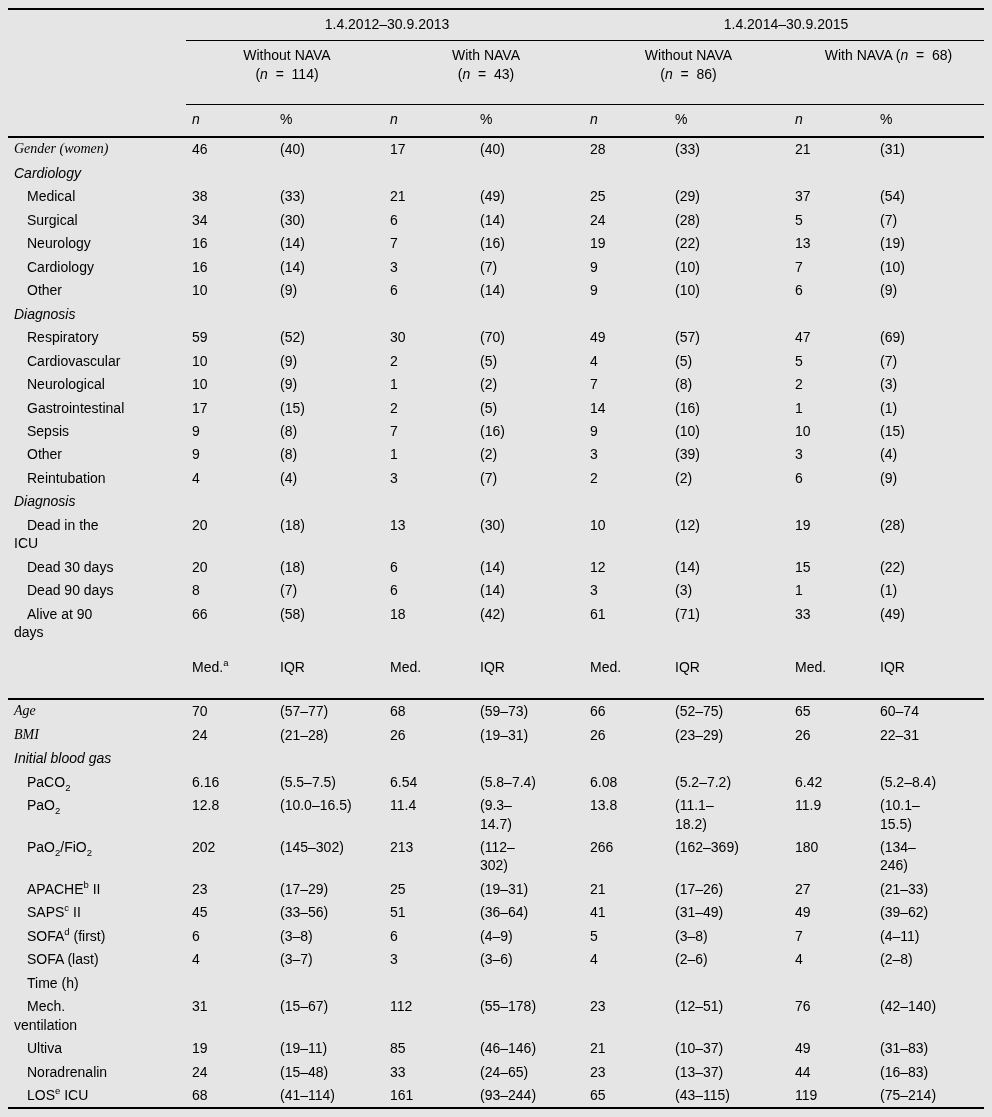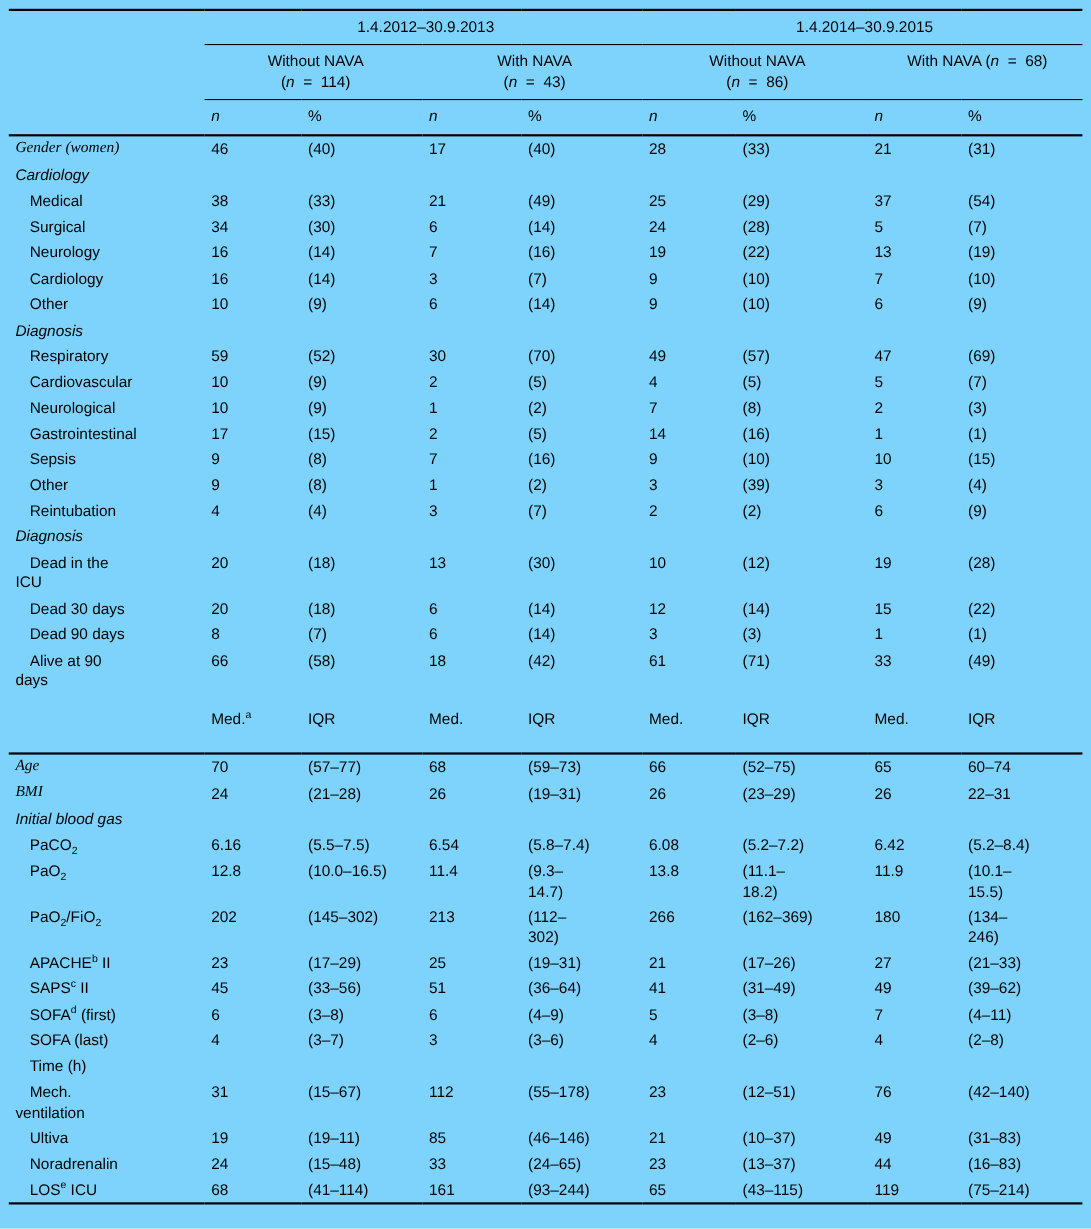--- a/index.html
+++ b/index.html
@@ -1,31 +1,31 @@
 <!DOCTYPE html>
 <html><head>
 <meta charset="utf-8">
 <style>
   html,body{margin:0;padding:0;background:#ffffff;}
   .page{
-    width:992px;height:1117px;box-sizing:border-box;padding:8px;background:#7dd3fc;
+    width:992px;height:1117px;box-sizing:border-box;padding:8px;background:#e5e5e5;
     font-family:"Liberation Sans",sans-serif;font-size:14px;color:#000;
     overflow:hidden;
   }
   table.tbl{
     border-collapse:collapse;table-layout:fixed;width:976px;
     border-top:2px solid #000;border-bottom:2.5px solid #000;
   }
   .tbl th,.tbl td{
     font-weight:normal;text-align:left;vertical-align:top;
     padding:2.5px 2px 2.5px 6px;white-space:pre-line;
     font-size:14px;line-height:1.32;
   }
   th.period{text-align:center;border-bottom:1px solid #000;padding-top:5px;padding-bottom:7px;}
-  th.group{text-align:center;border-bottom:1px solid #000;padding-top:5px;padding-bottom:7px;}
+  th.group{text-align:center;border-bottom:1px solid #000;padding-top:5px;padding-bottom:21px;}
   tr.subhead > th{border-bottom:2px solid #000;padding-top:5px;padding-bottom:7px;}
   tr.stathead > th{border-bottom:2px solid #000;padding-top:14px;padding-bottom:21px;}
   .section{font-style:italic;}
   .topitalic{font-style:italic;font-family:Liberation Serif, serif;}
   .sub{text-indent:13px;}
   sup,sub{font-size:0.68em;line-height:0;}
 </style>
 </head>
 <body>
 

